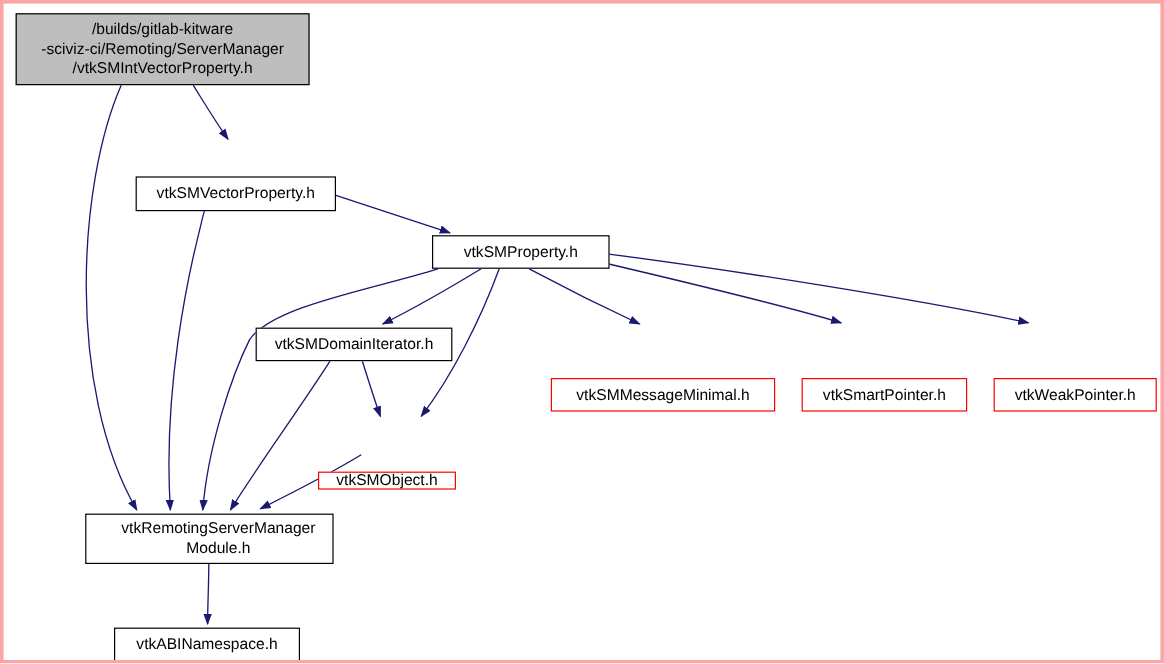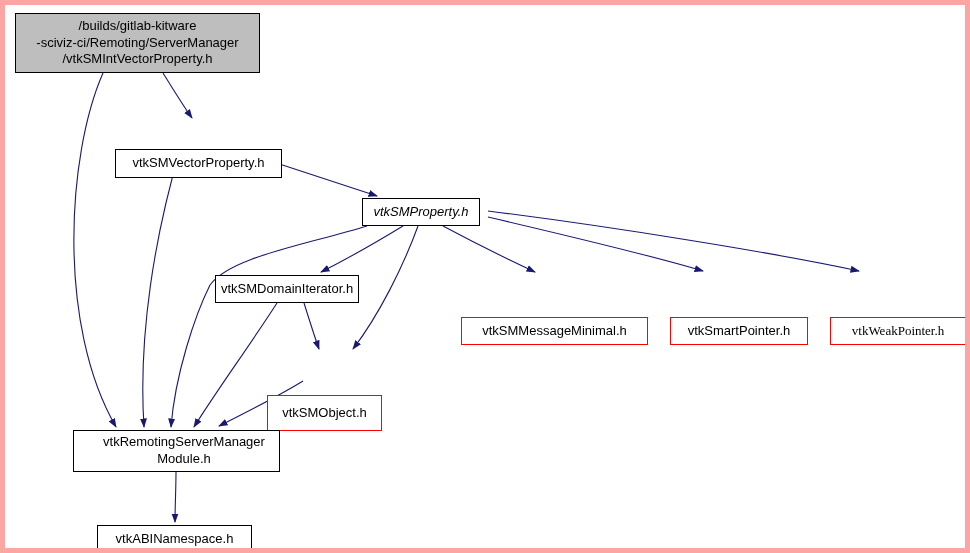--- a/index.html
+++ b/index.html
@@ -6,21 +6,21 @@
   html, body { background: #ffffff; }
   body {
     width: 970px; height: 553px;
     font-family: "Liberation Sans", sans-serif;
     position: relative;
   }
   .graph {
     position: relative;
     width: 970px; height: 553px;
     background: #ffffff;
-    border: 5px solid #fca5a5;
+    border: 3px solid #fca5a5;
     overflow: hidden;
   }
   svg.edge-layer {
     position: absolute; left: 0; top: 0;
     width: 970px; height: 553px;
     pointer-events: none;
   }
   .edge {
     fill: none;
     stroke: #191970;
@@ -80,41 +80,41 @@
   <div class="node root" style="left:10px; top:8px; width:245px; height:60px;">
     <span>/builds/gitlab-kitware
 -sciviz-ci/Remoting/ServerManager
 /vtkSMIntVectorProperty.h</span>
   </div>
 
   <div class="node" style="left:110px; top:116px; width:167px; height:29px;margin-top:28px;">
     <span>vtkSMVectorProperty.h</span>
   </div>
 
-  <div class="node" style="left:357px; top:193px; width:118px; height:28px;font-style:italic;">
+  <div class="node" style="left:357px; top:193px; width:148px; height:28px;">
     <span>vtkSMProperty.h</span>
   </div>
 
-  <div class="node" style="left:210px; top:270px; width:144px; height:28px;">
+  <div class="node" style="left:210px; top:270px; width:164px; height:28px;">
     <span>vtkSMDomainIterator.h</span>
   </div>
 
   <div class="node external" style="left:456px; top:270px; width:187px; height:28px;">
     <span>vtkSMMessageMinimal.h</span>
   </div>
 
   <div class="node external" style="left:665px; top:270px; width:138px; height:28px;text-align:right;">
     <span>vtkSmartPointer.h</span>
   </div>
 
-  <div class="node external" style="left:825px; top:270px; width:136px; height:28px;font-family:Liberation Serif, serif;">
+  <div class="node external" style="left:825px; top:270px; width:136px; height:28px;">
     <span>vtkWeakPointer.h</span>
   </div>
 
-  <div class="node external" style="left:262px; top:348px; width:115px; height:36px;">
+  <div class="node external" style="left:262px; top:348px; width:115px; height:15px;">
     <span>vtkSMObject.h</span>
   </div>
 
   <div class="node" style="left:68px; top:425px; width:207px; height:42px;padding-left:15px;">
     <span>vtkRemotingServerManager
 Module.h</span>
   </div>
 
   <div class="node" style="left:92px; top:520px; width:155px; height:28px;">
     <span>vtkABINamespace.h</span>

